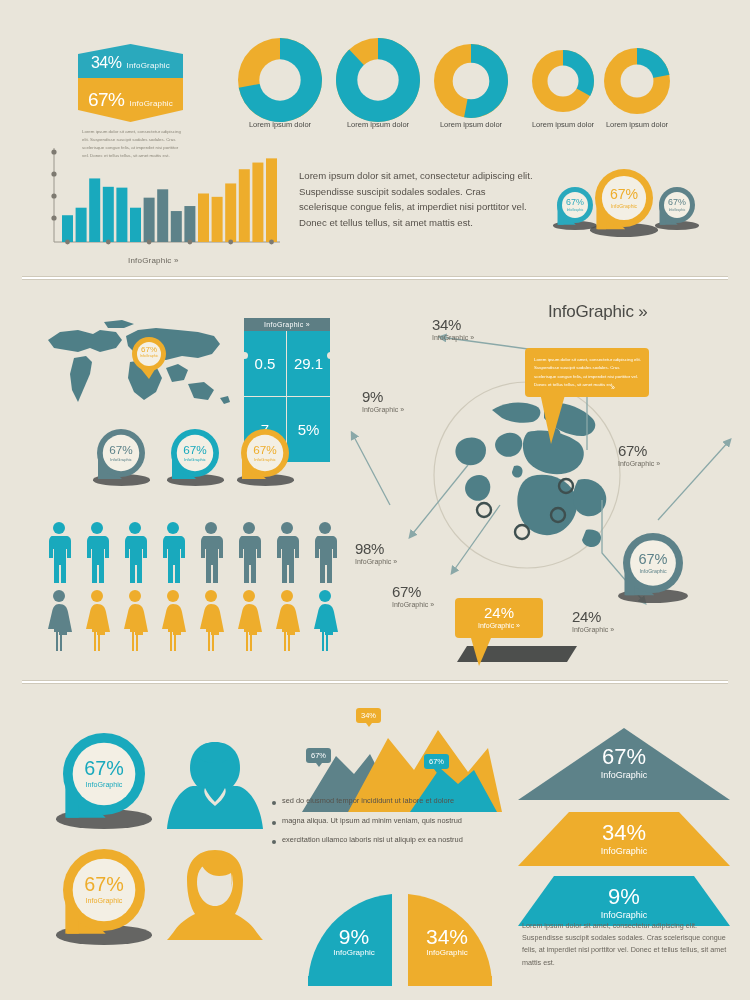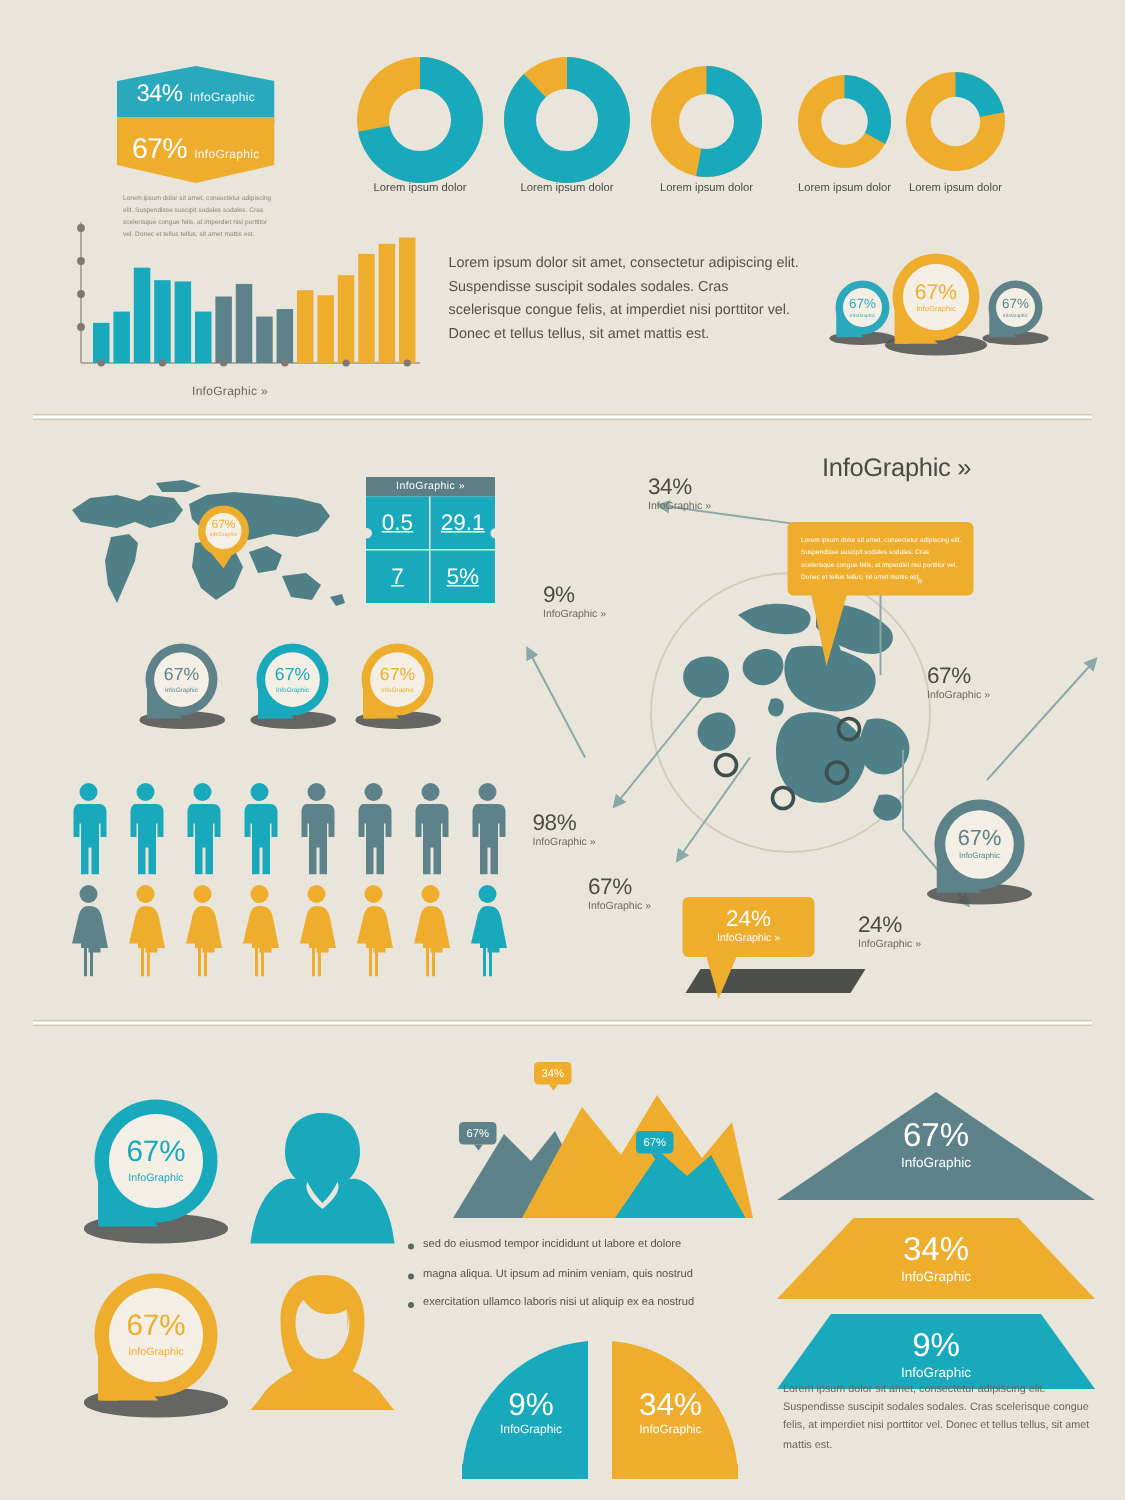--- a/index.html
+++ b/index.html
@@ -48,22 +48,22 @@
   
   .glabel { position:absolute; text-align:left; }
   .glabel .gp { font-size:15px; color:#4b4b47; letter-spacing:-0.3px; }
   .glabel .gs { font-size:7px; color:#6e6a60; margin-top:1px; }
 
   
   .tbl { position:absolute; }
   .tbl .th { background:#5d7e84; color:#fff; font-size:7px; text-align:center;
              padding:3px 0; letter-spacing:.3px;}
   .tbl .body { display:grid; grid-template-columns:1fr 1fr; background:#19a9bd; }
-  .tbl .cell { color:#fff; font-size:15px; text-align:center; padding:9px 0;
-               border-right:1px solid #e9e5da; border-bottom:1px solid #e9e5da;text-decoration:underline; }
+  .tbl .cell { color:#fff; font-size:15px; text-align:center; padding:24px 0;
+               border-right:1px solid #e9e5da; border-bottom:1px solid #e9e5da; }
   .tbl .cell:nth-child(2n){ border-right:none; }
   .tbl .cell:nth-child(3), .tbl .cell:nth-child(4){ border-bottom:none; }
   .tbl .knob { position:absolute; width:7px; height:7px; border-radius:50%; background:#e9e5da; }
 
   
   .bullets { position:absolute; width:225px; }
   .bullets .b { display:flex; align-items:flex-start; gap:6px; margin-bottom:10px; }
   .bullets .dot { width:4px; height:4px; border-radius:50%; background:#5d6663; margin-top:5px; flex:none;}
   .bullets .txt { font-size:7.4px; color:#55514a; line-height:1.3; }
 
@@ -539,21 +539,21 @@
     <polygon points="56,100 96,26 122,58 146,18 176,60 196,36 210,100" fill="#eead2c"></polygon>
     <polygon points="118,100 148,56 166,72 182,58 205,100" fill="#19a9bd"></polygon>
   </svg>
 
   <div id="mtags">
       <div class="mtag" style="left: 306px; top: 748px; background: rgb(93, 130, 137);">67%<span class="tip" style="border-top:4px solid #5d8289"></span></div>
       <div class="mtag" style="left: 356px; top: 708px; background: rgb(238, 173, 44);">34%<span class="tip" style="border-top:4px solid #eead2c"></span></div>
       <div class="mtag" style="left: 424px; top: 754px; background: rgb(25, 169, 189);">67%<span class="tip" style="border-top:4px solid #19a9bd"></span></div>
     </div>
 
-  <div class="bullets" style="left:272px; top:824px;" id="bullets">
+  <div class="bullets" style="left:272px; top:796px;" id="bullets">
       <div class="b">
         <span class="dot"></span>
                  <span class="txt">sed do eiusmod tempor incididunt ut labore et dolore</span>
       </div>
       <div class="b">
         <span class="dot"></span>
                  <span class="txt">magna aliqua. Ut ipsum ad minim veniam, quis  nostrud</span>
       </div>
       <div class="b">
         <span class="dot"></span>

